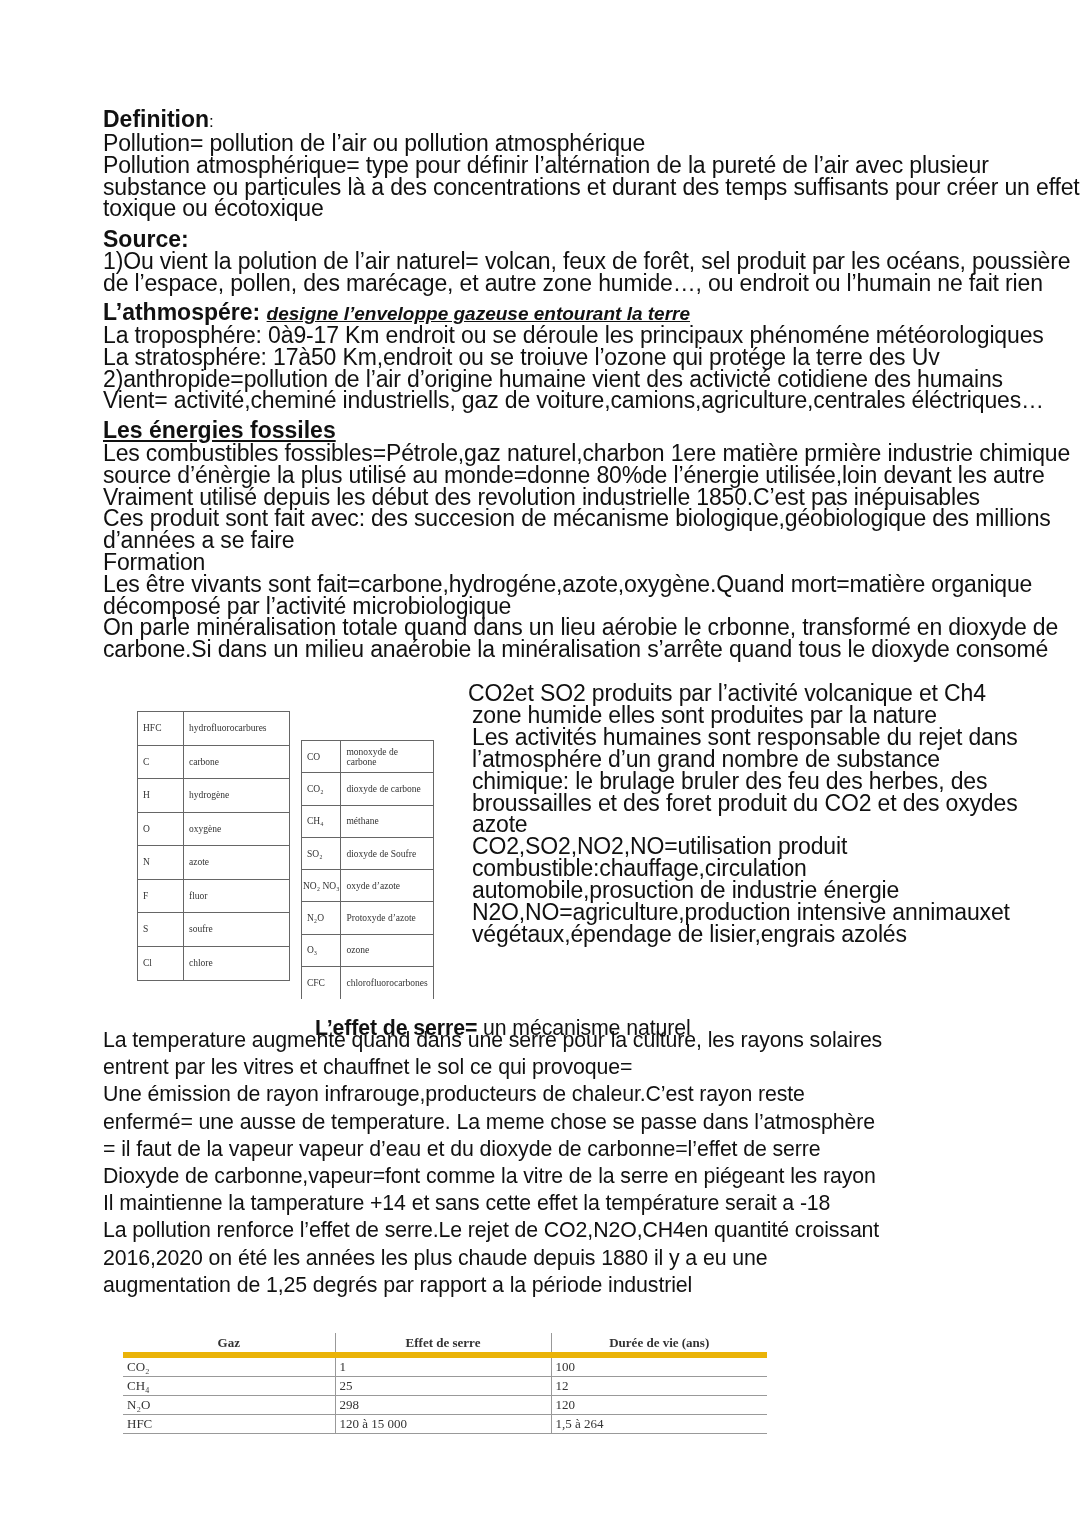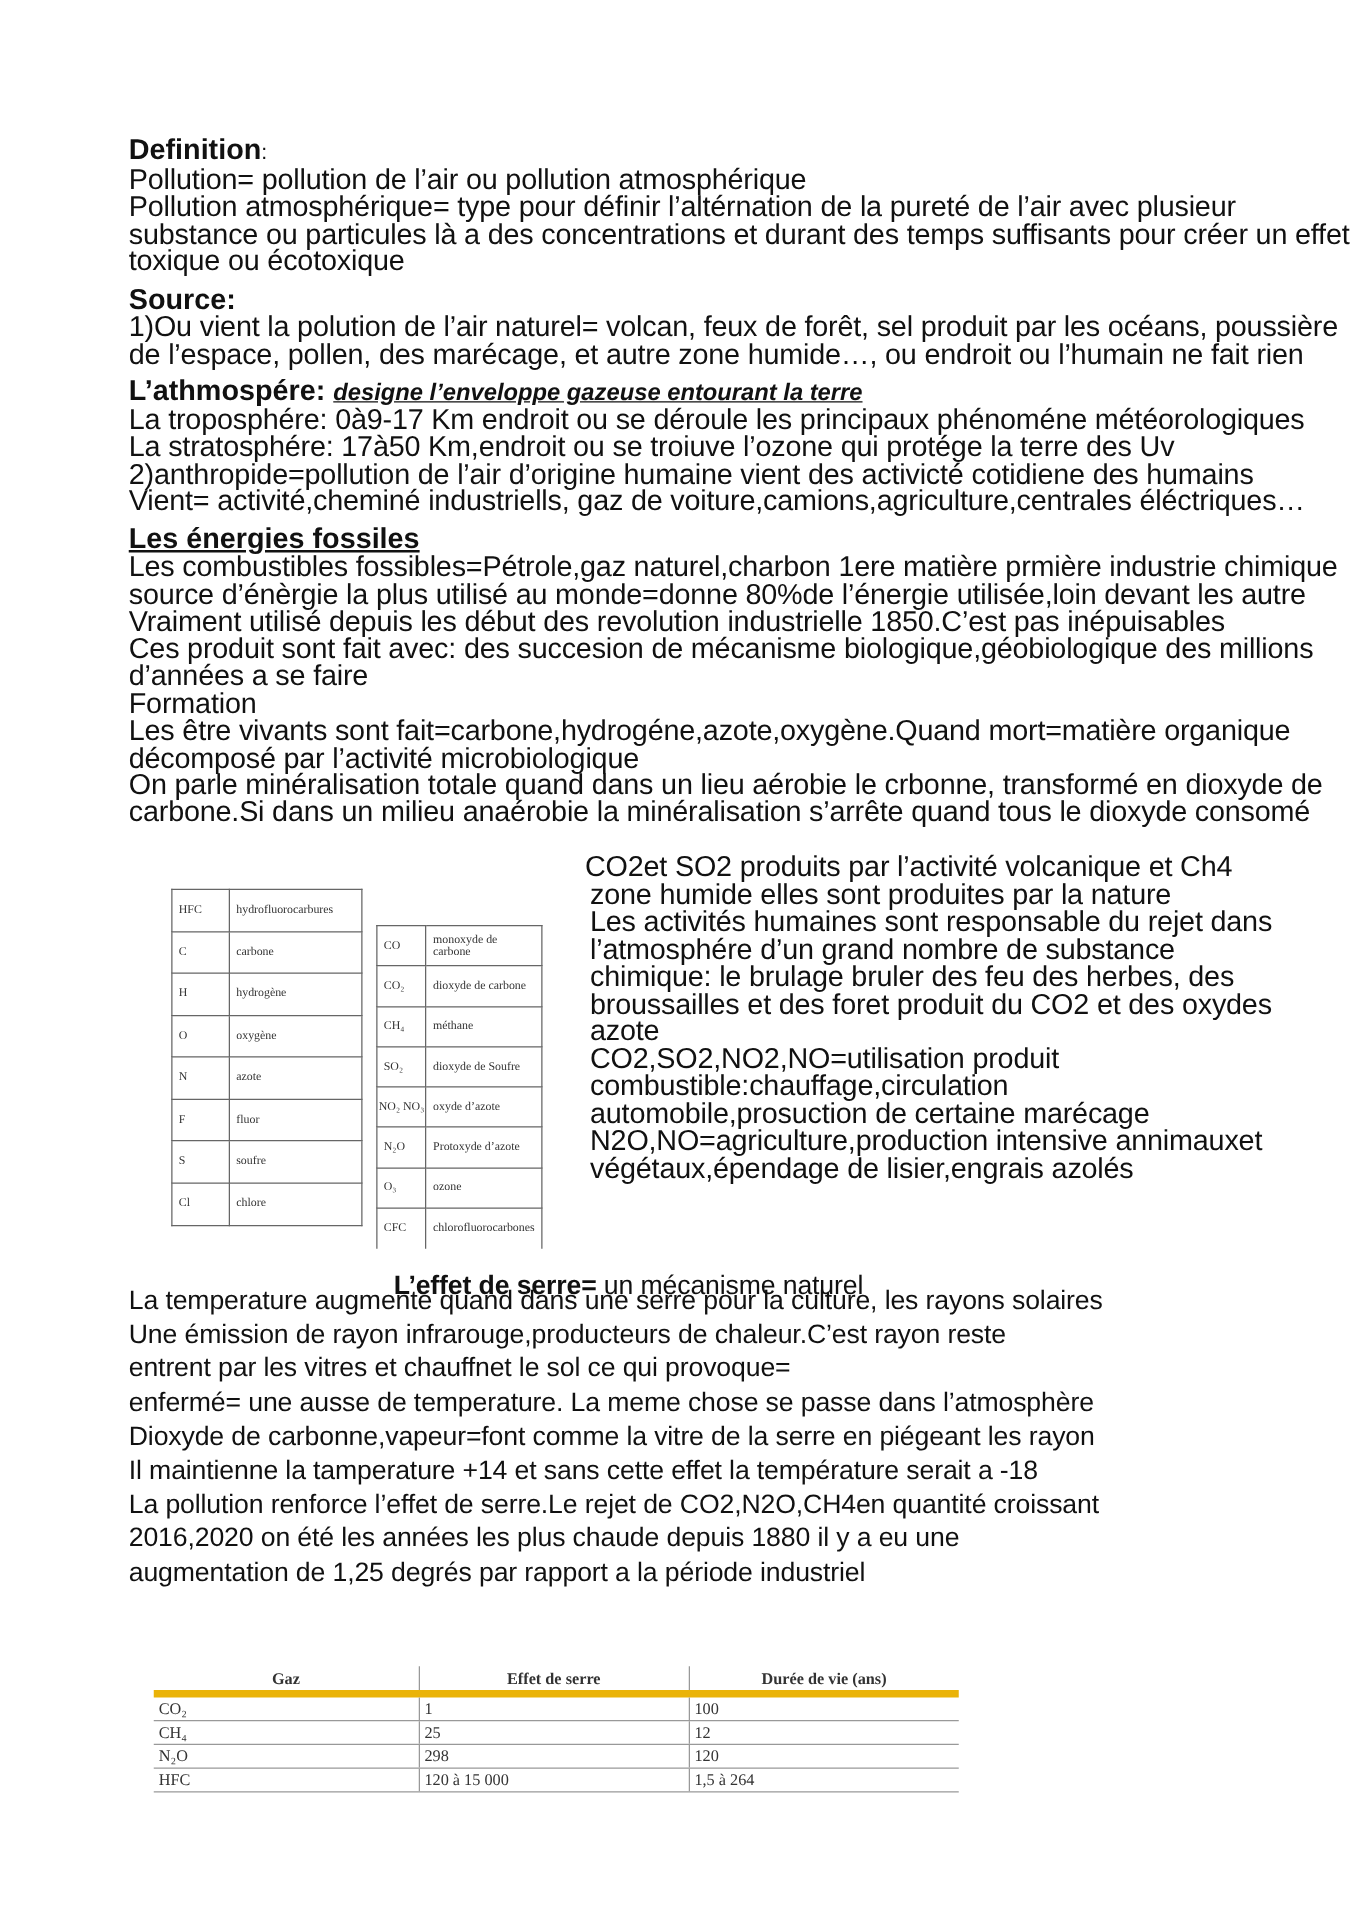--- a/index.html
+++ b/index.html
@@ -141,31 +141,32 @@
 <div class="abs txt" style="left:468px; top:683px; line-height:21.9px;">
   <div>CO2et SO2 produits par l’activité volcanique et Ch4</div>
   <div style="padding-left:4px">zone humide elles sont produites par la nature</div>
   <div style="padding-left:4px">Les activités humaines sont responsable du rejet dans</div>
   <div style="padding-left:4px">l’atmosphére  d’un grand nombre de substance</div>
   <div style="padding-left:4px">chimique: le brulage bruler des feu des herbes, des</div>
   <div style="padding-left:4px">broussailles et des foret produit du CO2 et des oxydes</div>
   <div style="padding-left:4px">azote</div>
   <div style="padding-left:4px">CO2,SO2,NO2,NO=utilisation produit</div>
   <div style="padding-left:4px">combustible:chauffage,circulation</div>
-  <div style="padding-left:4px">automobile,prosuction de certaine marécage</div>
+  <div style="padding-left:4px">automobile,prosuction de industrie énergie</div>
   <div style="padding-left:4px">N2O,NO=agriculture,production intensive annimauxet</div>
   <div style="padding-left:4px">végétaux,épendage de lisier,engrais azolés</div>
 </div>
 
 <div class="abs big" style="left:315px; top:1000px;margin-top:15px;"><span style="font-weight:bold">L’effet de serre=</span><span> un mécanisme naturel</span></div>
 <div class="abs big" style="left:103px; top:1027px;">
   <div>La temperature augmente quand dans une serre pour la culture, les rayons solaires</div>
+  <div>entrent par les vitres et chauffnet le sol ce qui provoque=</div>
   <div>Une émission de rayon infrarouge,producteurs de chaleur.C’est rayon reste</div>
-  <div>entrent par les vitres et chauffnet le sol ce qui provoque=</div>
   <div>enfermé= une ausse de temperature. La meme chose se passe dans l’atmosphère</div>
+  <div>= il faut de la vapeur vapeur d’eau et du dioxyde de carbonne=l’effet de serre</div>
   <div>Dioxyde de carbonne,vapeur=font comme la vitre de la serre en piégeant les rayon</div>
   <div>Il maintienne la tamperature +14 et sans cette effet la température serait a -18</div>
   <div>La pollution renforce l’effet de serre.Le rejet de CO2,N2O,CH4en quantité croissant</div>
   <div>2016,2020 on été les années les plus chaude depuis 1880 il y a eu une</div>
   <div>augmentation de 1,25 degrés par rapport a la période industriel</div>
 </div>
 
 <table class="gtab abs" style="left:123px; top:1333px; width:644px;">
   <colgroup>
       <col style="width:212px">

